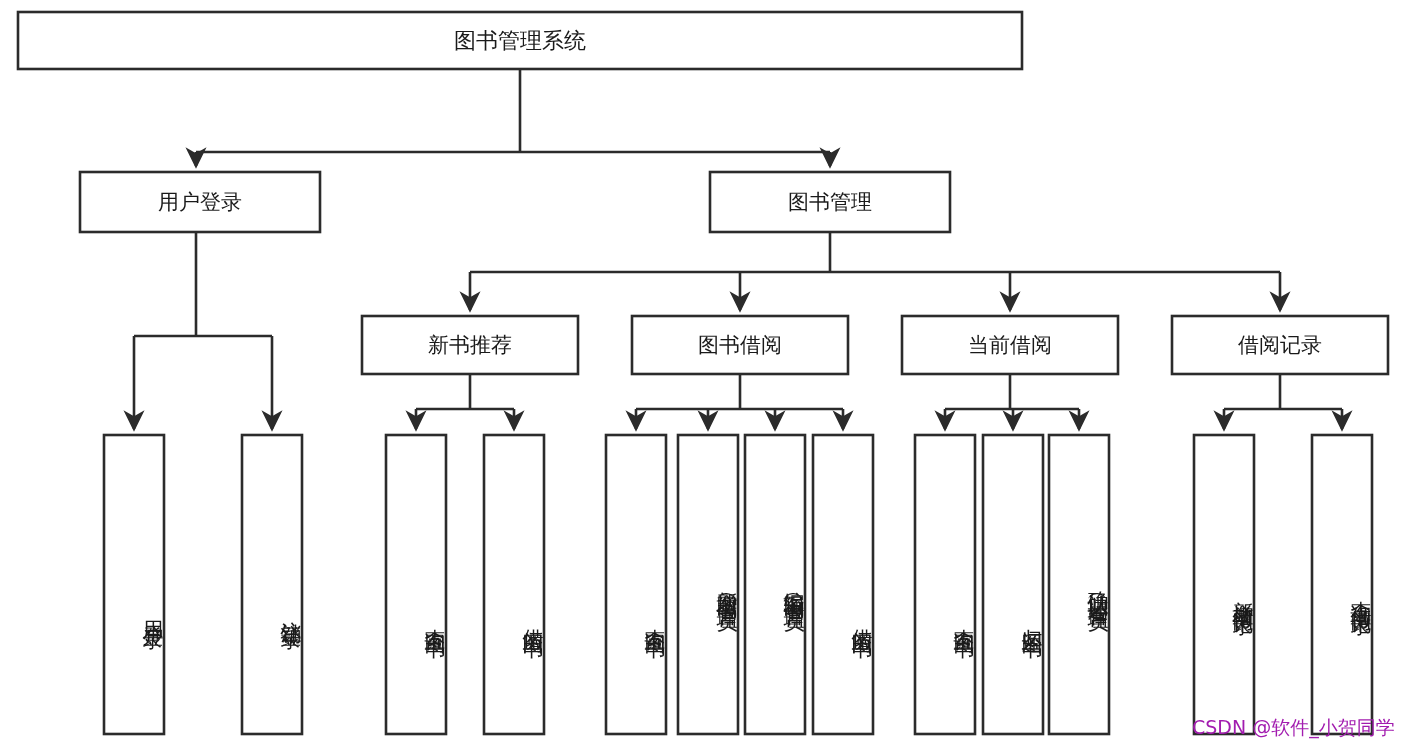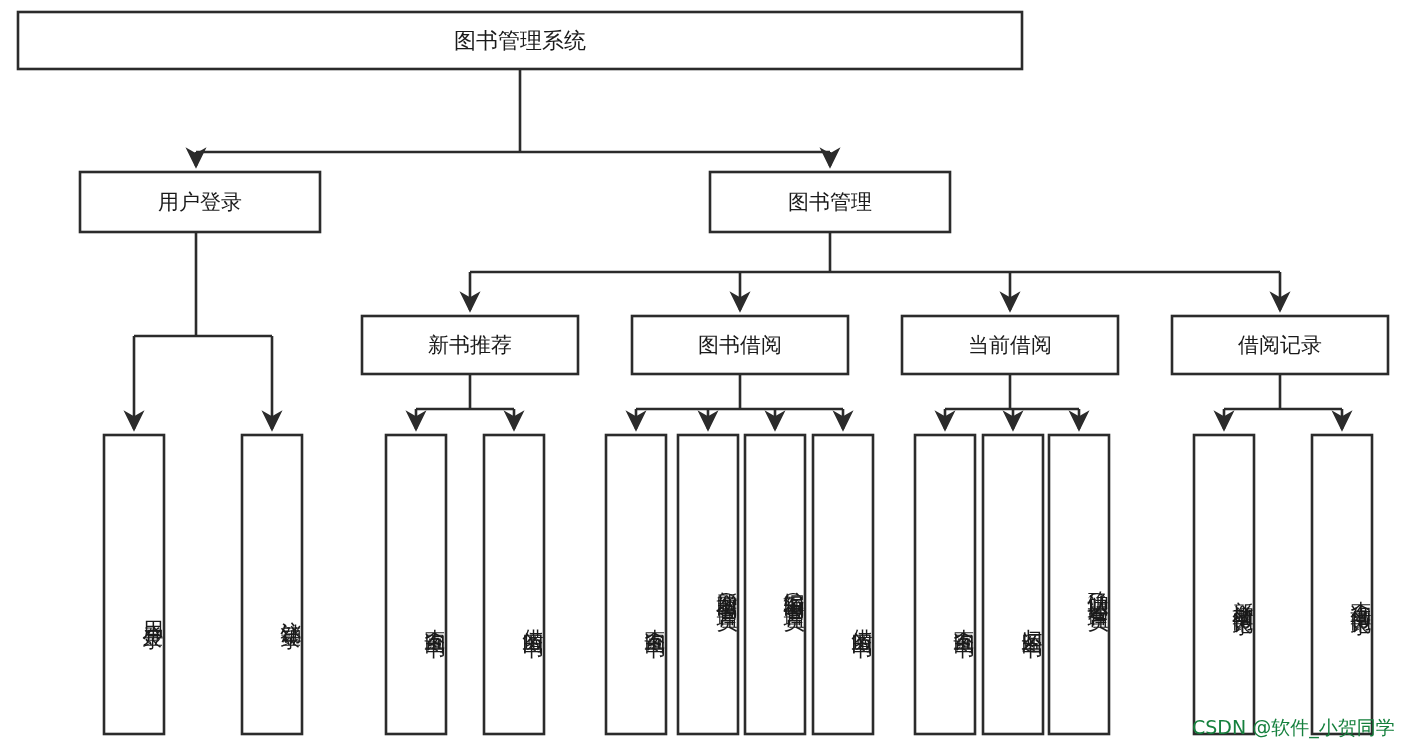--- a/index.html
+++ b/index.html
@@ -66,21 +66,21 @@
     align-items: flex-start;
     justify-content: center;
     white-space: nowrap;
     pointer-events: none;
     user-select: none;
   }
   .watermark {
     position: absolute;
     font-family: "DejaVu Sans", "Liberation Sans", sans-serif;
     font-size: 19px;
-    color: #15803d;
+    color: #a21caf;
     white-space: nowrap;
     user-select: none;
   }
 </style>
 </head>
 <body>
 
 <div id="diagram-root">
 
   <svg id="flow" viewBox="0 0 1405 747">

